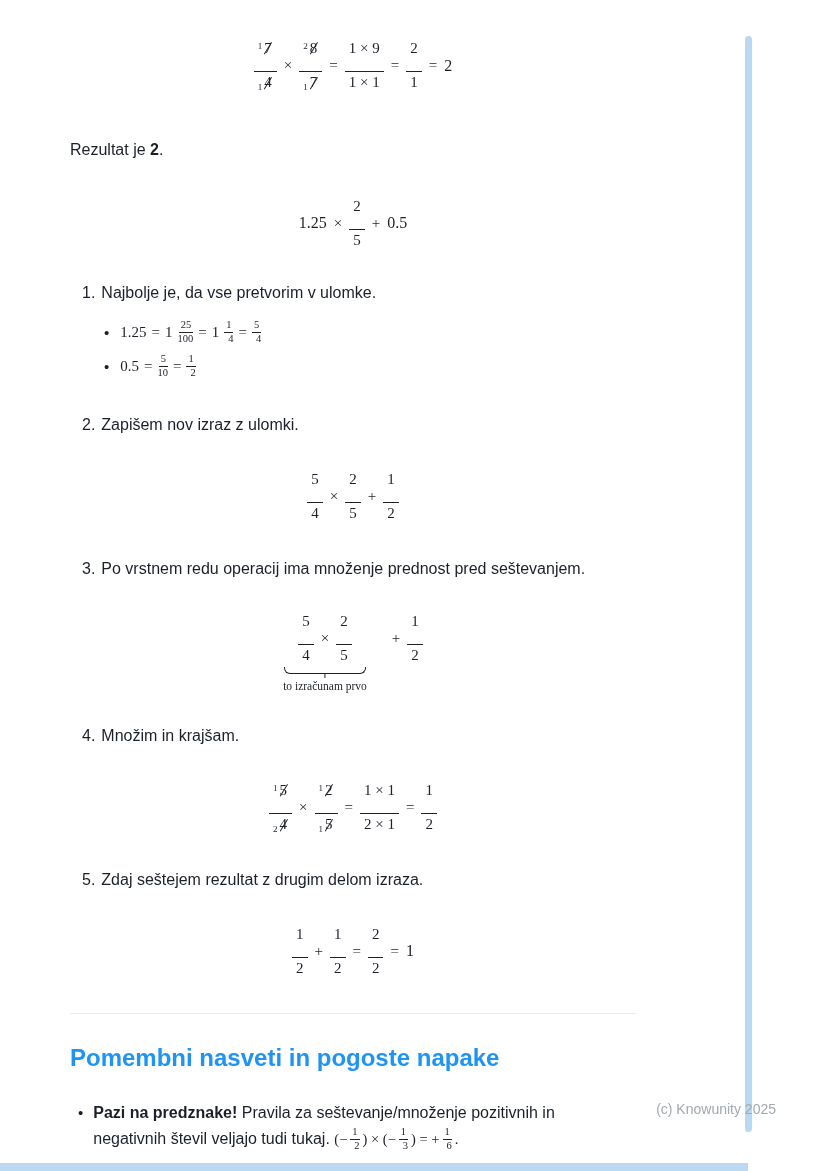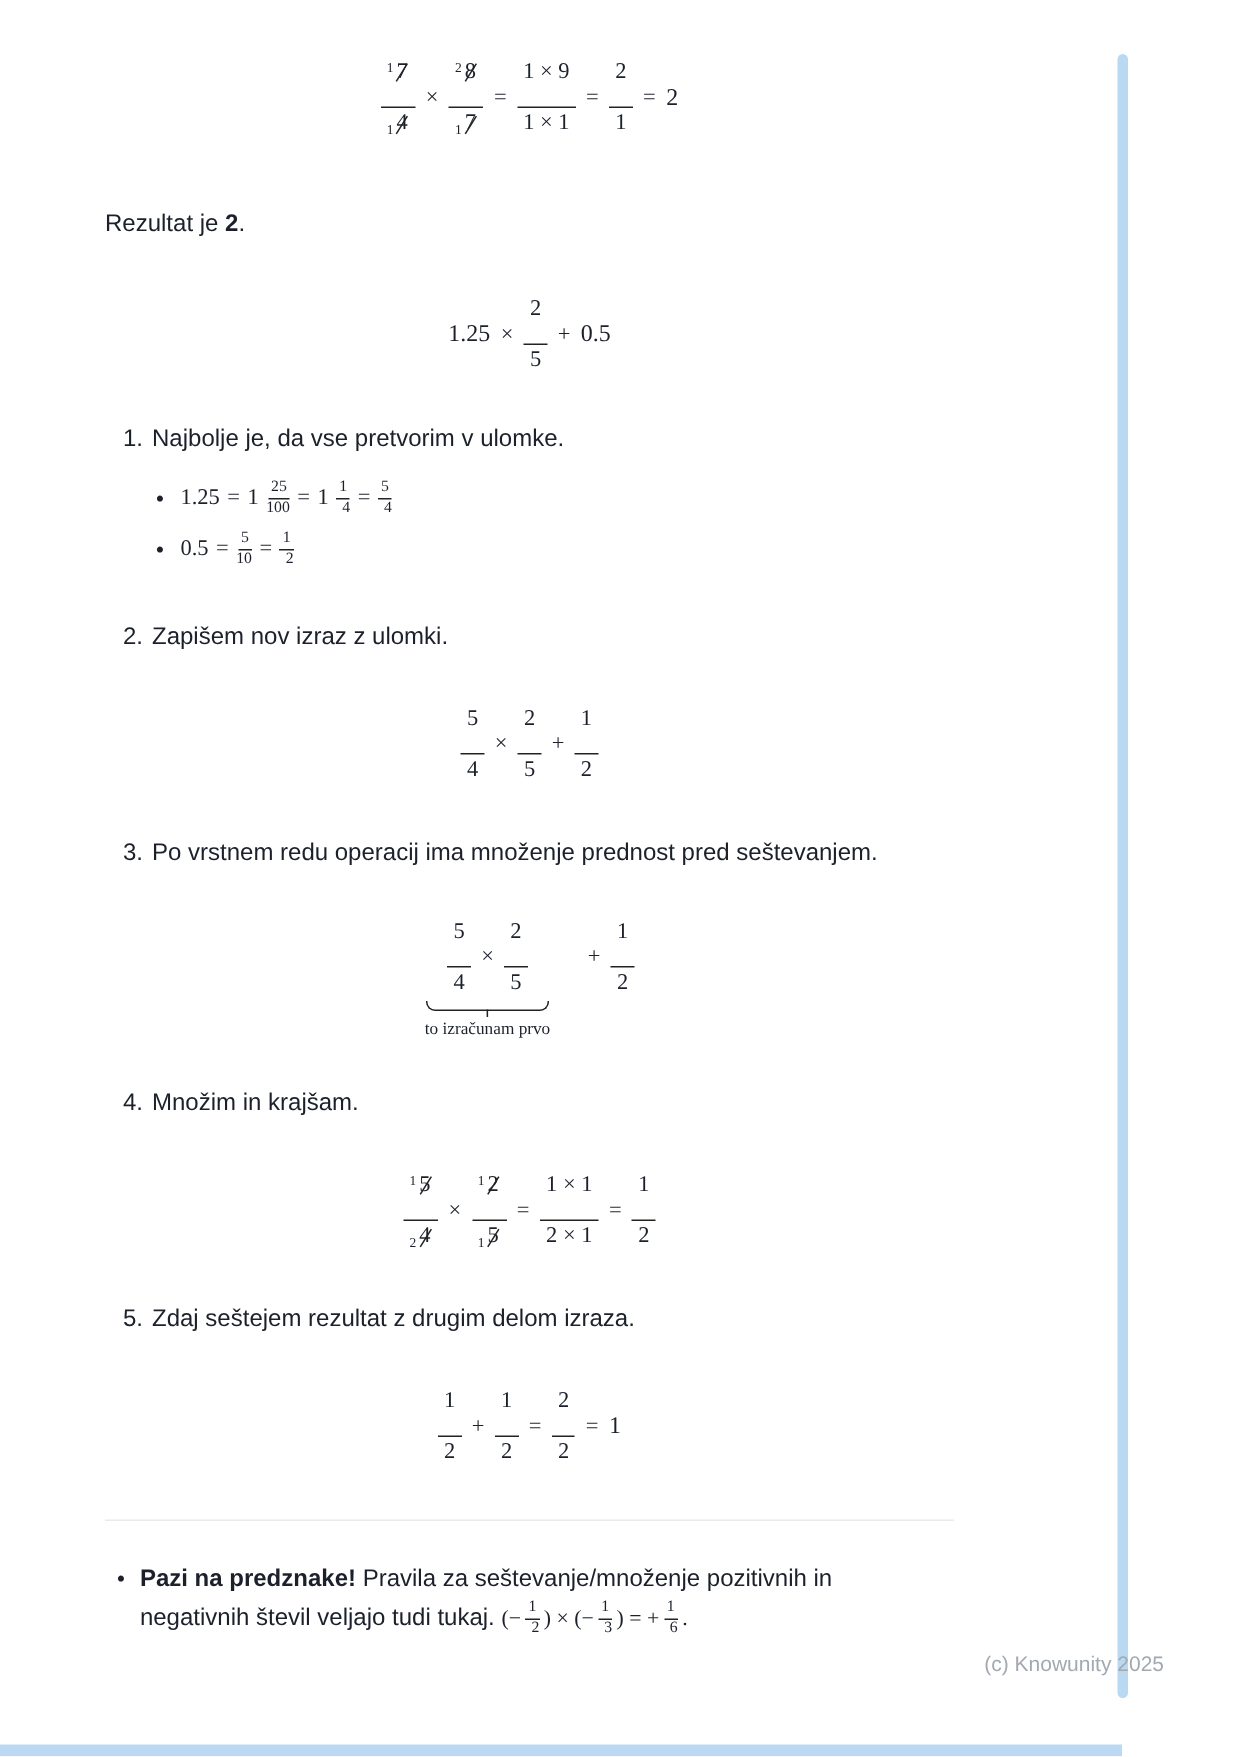--- a/index.html
+++ b/index.html
@@ -268,20 +268,21 @@
           <span class="num">2</span>
           <span class="den">2</span>
         </span>
       <span class="op">=</span>
       <span class="plain">1</span>
     </div>
 
 
     <hr class="divider">
 
+    <h2 class="tips-heading">Pomembni nasveti in pogoste napake</h2>
 
     <div class="tip">
       <span class="dot">•</span>
       <span class="tip-text"><b>Pazi na predznake!</b><span> Pravila za seštevanje/množenje pozitivnih in negativnih števil veljajo tudi tukaj. </span><span class="imath">
             <span>(−</span>
             <span class="sfrac">
               <span class="sn">1</span>
               <span class="sd">2</span>
             </span>
             <span>) × (−</span>

